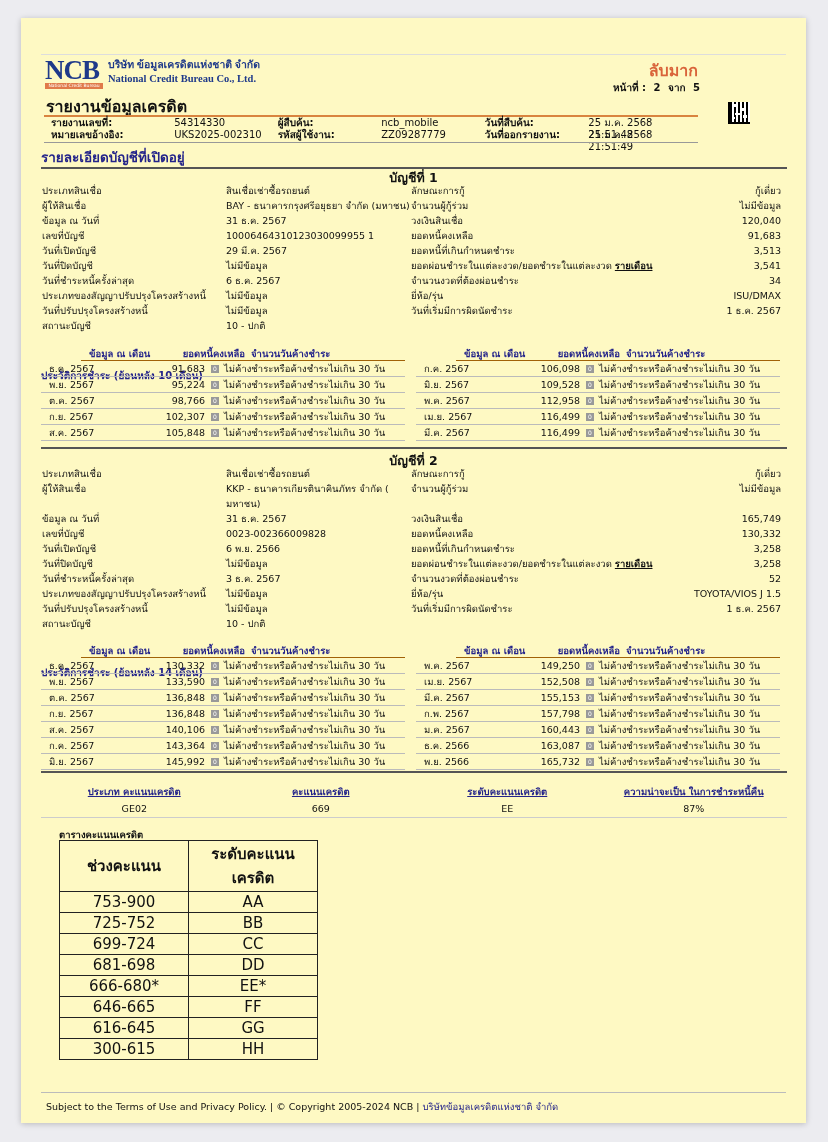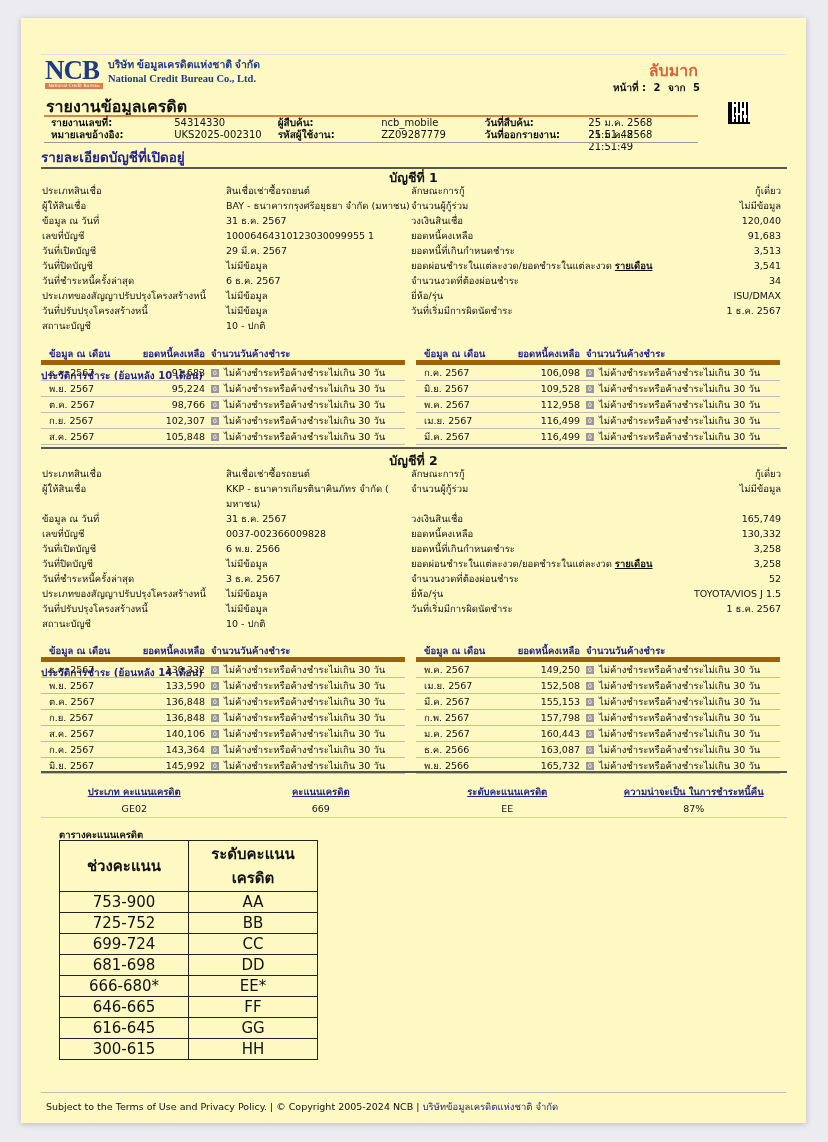--- a/index.html
+++ b/index.html
@@ -42,21 +42,21 @@
   .kv .row { display:flex; }
   .kv-left { left:21px; width:380px; }
   .kv-left .k { width:184px; }
   .kv-left .v { width:196px; }
   .kv-right { left:390px; width:370px; }
   .kv-right .k { flex:1; }
   .kv-right .v { text-align:right; }
   .u { text-decoration:underline; font-weight:bold; }
   .hist-title { position:absolute; left:20px; font-size:10px; font-weight:bold; color:#23238a;margin-top:36px; }
   .hist { position:absolute; font-size:9.5px; width:364px; }
-  .hist .hdr { display:flex; font-weight:bold; color:#23238a; height:13px; line-height:13px; border-bottom:5px solid #a16207; }
+  .hist .hdr { display:flex; font-weight:bold; color:#23238a; height:13px; line-height:13px; border-bottom:1px solid #a16207;margin-left:40px; }
   .hist .r { display:flex; height:15px; line-height:15px; border-bottom:1px solid #bbb; }
   .hist .m { width:78px; padding-left:8px; }
   .hist .hdr .m { padding-left:8px; width:78px; }
   .hist .b { width:78px; text-align:right; }
   .hist .s { flex:1; padding-left:6px; display:flex; align-items:center; }
   .badge { display:inline-block; width:8px; height:8px; background:#999; color:#fff; font-size:6px; line-height:8px; text-align:center; margin-right:5px; }
   .score-head { position:absolute; top:766px; left:20px; width:746px; display:flex; font-size:9.5px; font-weight:bold; color:#23238a;text-decoration:underline; }
   .score-val { position:absolute; top:785px; left:20px; width:746px; display:flex; font-size:9.5px; border-bottom:1px solid #ccc; padding-bottom:3px; }
   .score-head div, .score-val div { flex:1; text-align:center; }
   .grade-title { position:absolute; left:38px; top:809px; font-size:9.5px; font-weight:bold; }
@@ -311,21 +311,21 @@
       <div class="row">
         <span class="k">ผู้ให้สินเชื่อ</span>
         <span class="v">KKP - ธนาคารเกียรตินาคินภัทร จำกัด ( มหาชน)</span>
       </div>
       <div class="row">
         <span class="k">ข้อมูล ณ วันที่</span>
         <span class="v">31 ธ.ค. 2567</span>
       </div>
       <div class="row">
         <span class="k">เลขที่บัญชี</span>
-        <span class="v">0037-002366009828</span>
+        <span class="v">0023-002366009828</span>
       </div>
       <div class="row">
         <span class="k">วันที่เปิดบัญชี</span>
         <span class="v">6 พ.ย. 2566</span>
       </div>
       <div class="row">
         <span class="k">วันที่ปิดบัญชี</span>
         <span class="v">ไม่มีข้อมูล</span>
       </div>
       <div class="row">

